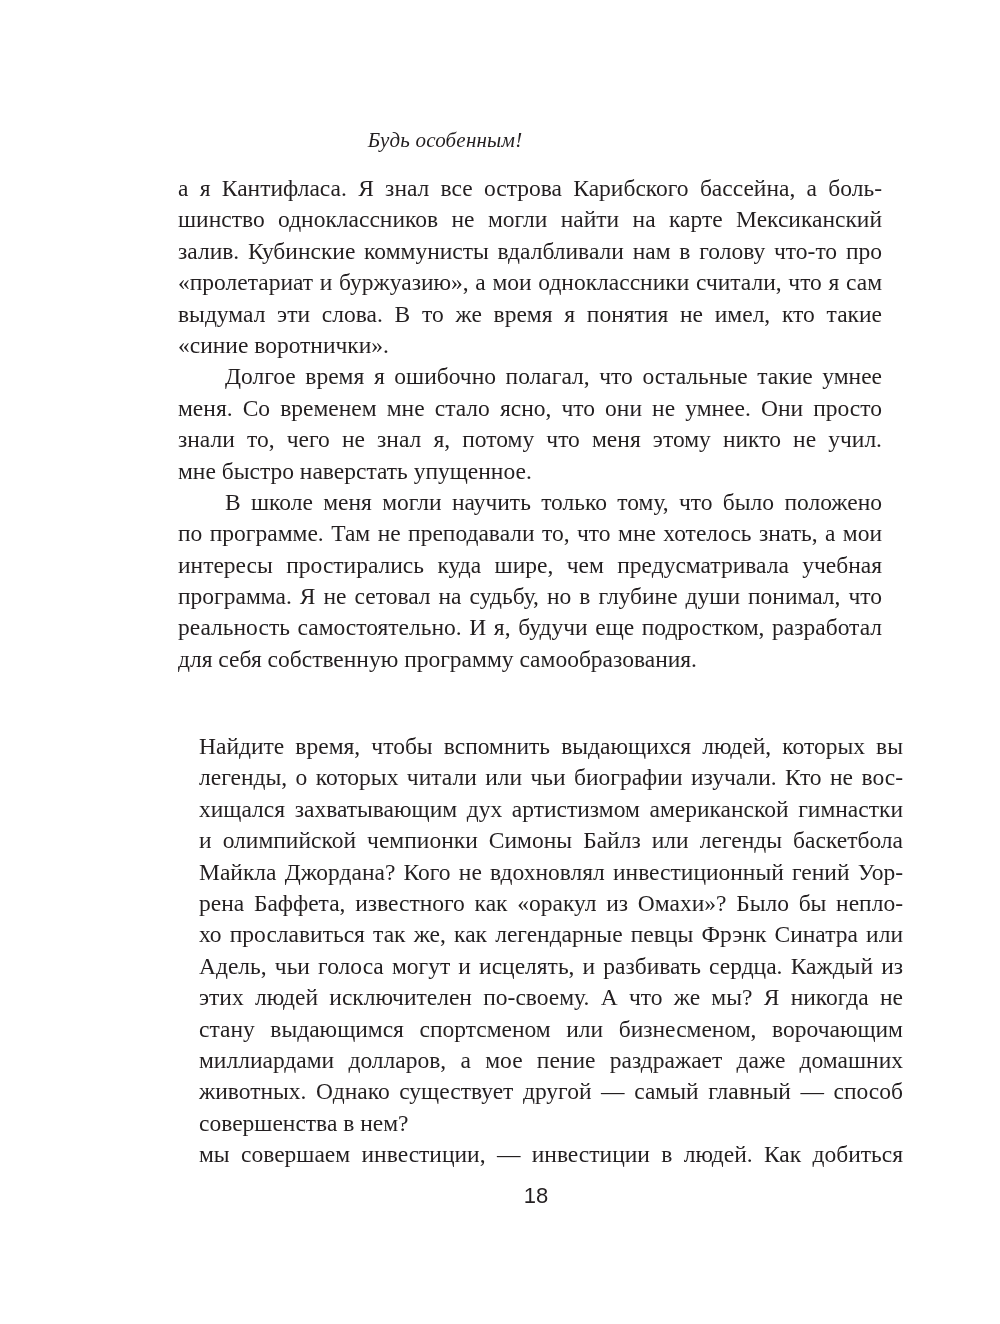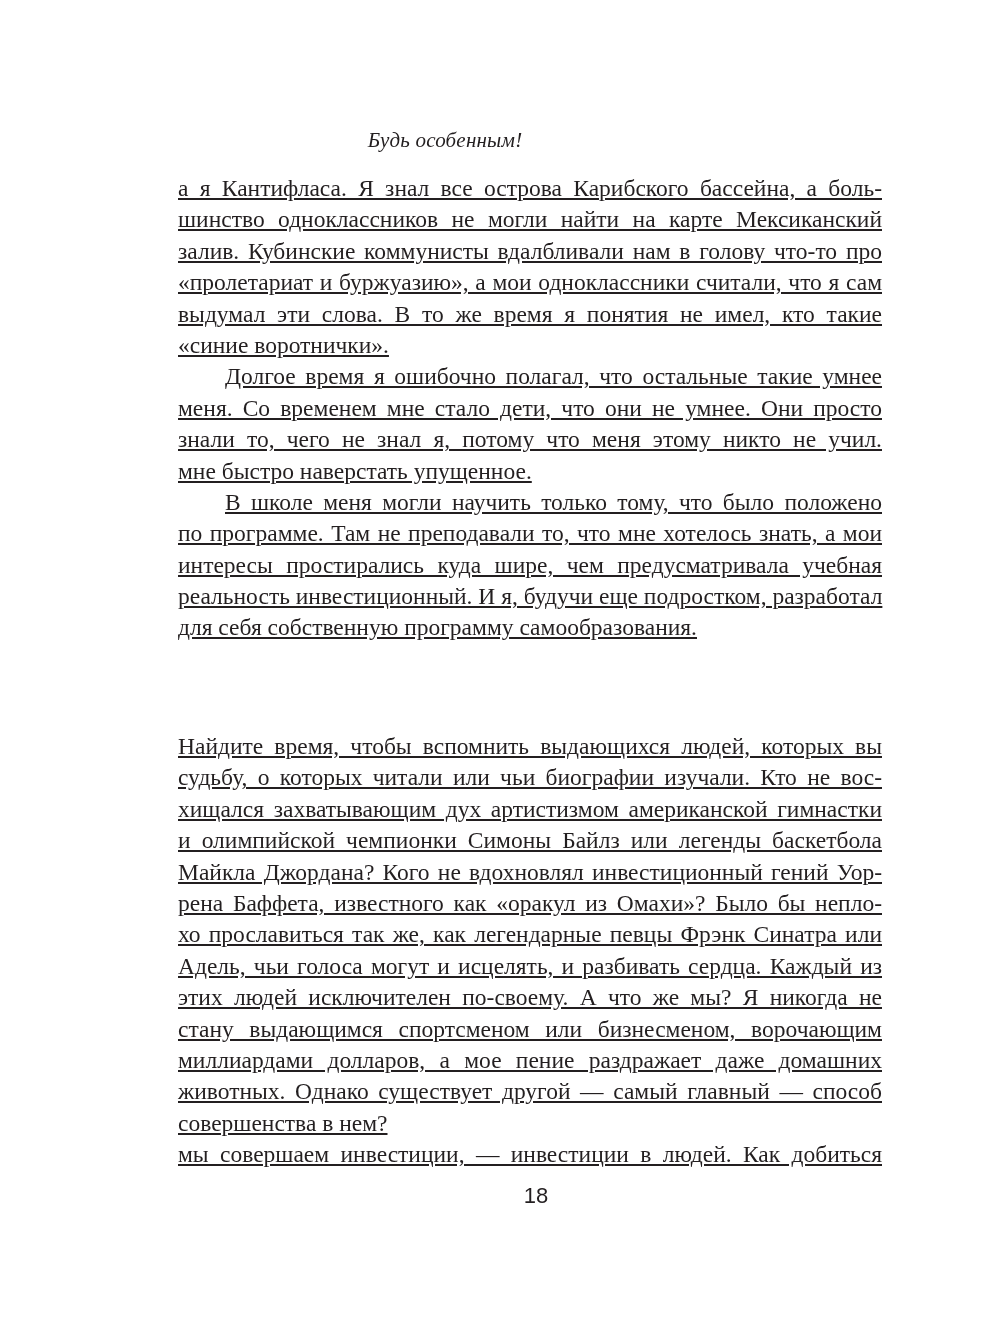--- a/index.html
+++ b/index.html
@@ -29,28 +29,27 @@
     .text-block {
       position: absolute;
       left: 178px;
       width: 704px;
       font-size: 23.5px;
       line-height: 31.4px;
       text-align: justify;
       hyphens: manual;
     }
     .block-1 { top: 173px; }
-    .block-2 { top: 731px; }
+    .block-2 { top: 731px; margin-left: 21px; }
     .line {
       display: block;
       text-align: justify;
       text-align-last: justify;
       white-space: nowrap;
       height: 31.4px;
-      text-decoration: underline;
     }
     .line.last {
       text-align-last: left;
     }
     .line.indent {
       text-indent: 47px;
     }
     .page-number {
       position: absolute;
       top: 1181px;
@@ -74,38 +73,39 @@
     <span class="line">а я Кантифласа. Я знал все острова Карибского бассейна, а боль-</span>
     <span class="line">шинство одноклассников не могли найти на карте Мексиканский</span>
     <span class="line">залив. Кубинские коммунисты вдалбливали нам в голову что-то про</span>
     <span class="line">«пролетариат и буржуазию», а мои одноклассники считали, что я сам</span>
     <span class="line">выдумал эти слова. В то же время я понятия не имел, кто такие</span>
     <span class="line last">«синие воротнички».</span>
   </div>
 
   <div>
     <span class="line indent">Долгое время я ошибочно полагал, что остальные такие умнее</span>
-    <span class="line">меня. Со временем мне стало дети, что они не умнее. Они просто</span>
+    <span class="line">меня. Со временем мне стало ясно, что они не умнее. Они просто</span>
     <span class="line">знали то, чего не знал я, потому что меня этому никто не учил.</span>
     <span class="line last">мне быстро наверстать упущенное.</span>
   </div>
 
   <div>
     <span class="line indent">В школе меня могли научить только тому, что было положено</span>
     <span class="line">по программе. Там не преподавали то, что мне хотелось знать, а мои</span>
     <span class="line">интересы простирались куда шире, чем предусматривала учебная</span>
-    <span class="line">реальность инвестиционный. И я, будучи еще подростком, разработал</span>
+    <span class="line">программа. Я не сетовал на судьбу, но в глубине души понимал, что</span>
+    <span class="line">реальность самостоятельно. И я, будучи еще подростком, разработал</span>
     <span class="line last">для себя собственную программу самообразования.</span>
   </div>
 </div>
 
 <div class="text-block block-2">
   <div>
     <span class="line">Найдите время, чтобы вспомнить выдающихся людей, которых вы</span>
-    <span class="line">судьбу, о которых читали или чьи биографии изучали. Кто не вос-</span>
+    <span class="line">легенды, о которых читали или чьи биографии изучали. Кто не вос-</span>
     <span class="line">хищался захватывающим дух артистизмом американской гимнастки</span>
     <span class="line">и олимпийской чемпионки Симоны Байлз или легенды баскетбола</span>
     <span class="line">Майкла Джордана? Кого не вдохновлял инвестиционный гений Уор-</span>
     <span class="line">рена Баффета, известного как «оракул из Омахи»? Было бы непло-</span>
     <span class="line">хо прославиться так же, как легендарные певцы Фрэнк Синатра или</span>
     <span class="line">Адель, чьи голоса могут и исцелять, и разбивать сердца. Каждый из</span>
     <span class="line">этих людей исключителен по-своему. А что же мы? Я никогда не</span>
     <span class="line">стану выдающимся спортсменом или бизнесменом, ворочающим</span>
     <span class="line">миллиардами долларов, а мое пение раздражает даже домашних</span>
     <span class="line">животных. Однако существует другой — самый главный — способ</span>

